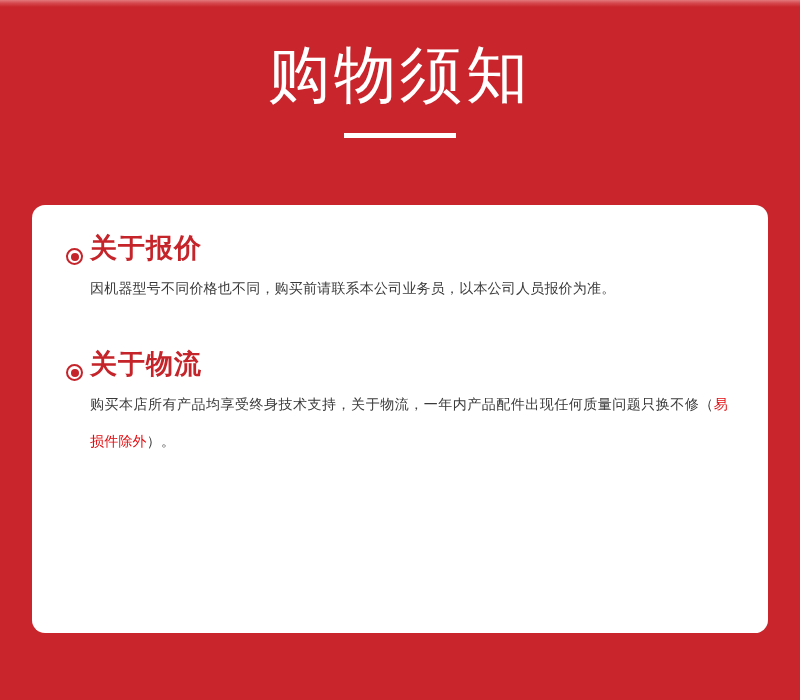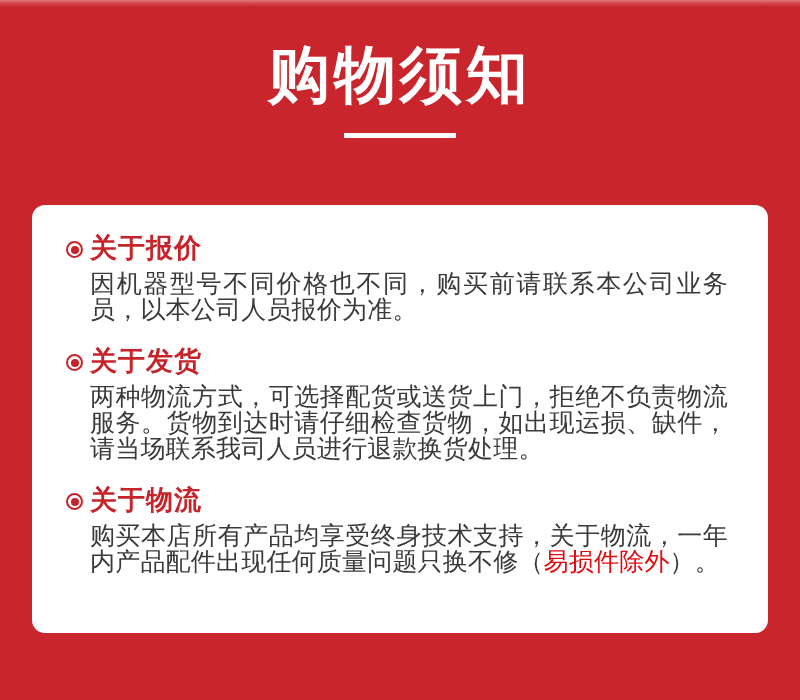--- a/index.html
+++ b/index.html
@@ -34,21 +34,21 @@
     display: flex;
     flex-direction: column;
     align-items: center;
     justify-content: flex-start;
   }
 
   .banner-title {
     margin-top: 42px;
     color: #ffffff;
     font-size: 62px;
-    font-weight: bold;
+    font-weight: normal;
     letter-spacing: 4px;
     line-height: 1.05;
     text-align: center;
     white-space: nowrap;
   }
 
   .banner-rule {
     margin-top: 26px;
     width: 112px;
     height: 5px;
@@ -63,21 +63,21 @@
     height: 428px;
     background: #ffffff;
     border-radius: 13px;
     padding: 28px 34px 0 34px;
   }
 
   .section { margin-bottom: 6px; }
 
   .section-head {
     display: flex;
-    align-items: center;
+    align-items: flex-end;
     gap: 7px;
     margin-bottom: 6px;
   }
 
   .bullet-icon {
     flex: none;
     width: 17px;
     height: 17px;
     border-radius: 50%;
     border: 2px solid #C4242A;
@@ -98,22 +98,22 @@
   .section-title {
     color: #C4242A;
     font-size: 27px;
     font-weight: bold;
     letter-spacing: 1px;
     line-height: 1.15;
   }
 
   .section-body {
     color: #3a3a3a;
-    font-size: 25px;
-    line-height: 26px;
+    font-size: 14px;
+    line-height: 37px;
     letter-spacing: 0.2px;
     padding-left: 24px;
     padding-right: 6px;
     text-align: justify;
   }
 
   .hl-red { color: #E30A0E; margin-top: 32px; }
 
   .sec-spacer-1 { height: 18px; }
   .sec-spacer-2 { height: 18px; }
@@ -133,27 +133,20 @@
   <div class="section">
     <div class="section-head">
       <span class="bullet-icon"></span>
       <span class="section-title">关于报价</span>
     </div>
     <div class="section-body">因机器型号不同价格也不同，购买前请联系本公司业务员，以本公司人员报价为准。</div>
   </div>
 
   <div class="sec-spacer-1"></div>
 
-  <div class="section">
-    <div class="section-head">
-      <span class="bullet-icon"></span>
-      <span class="section-title">关于发货</span>
-    </div>
-    <div class="section-body">两种物流方式，可选择配货或送货上门，拒绝不负责物流服务。货物到达时请仔细检查货物，如出现运损、缺件，请当场联系我司人员进行退款换货处理。</div>
-  </div>
 
   <div class="sec-spacer-2"></div>
 
   <div class="section">
     <div class="section-head">
       <span class="bullet-icon"></span>
       <span class="section-title">关于物流</span>
     </div>
     <div class="section-body"><span>购买本店所有产品均享受终身技术支持，关于物流，一年内产品配件出现任何质量问题只换不修（</span><span class="hl-red">易损件除外</span><span>）。</span></div>
   </div>

